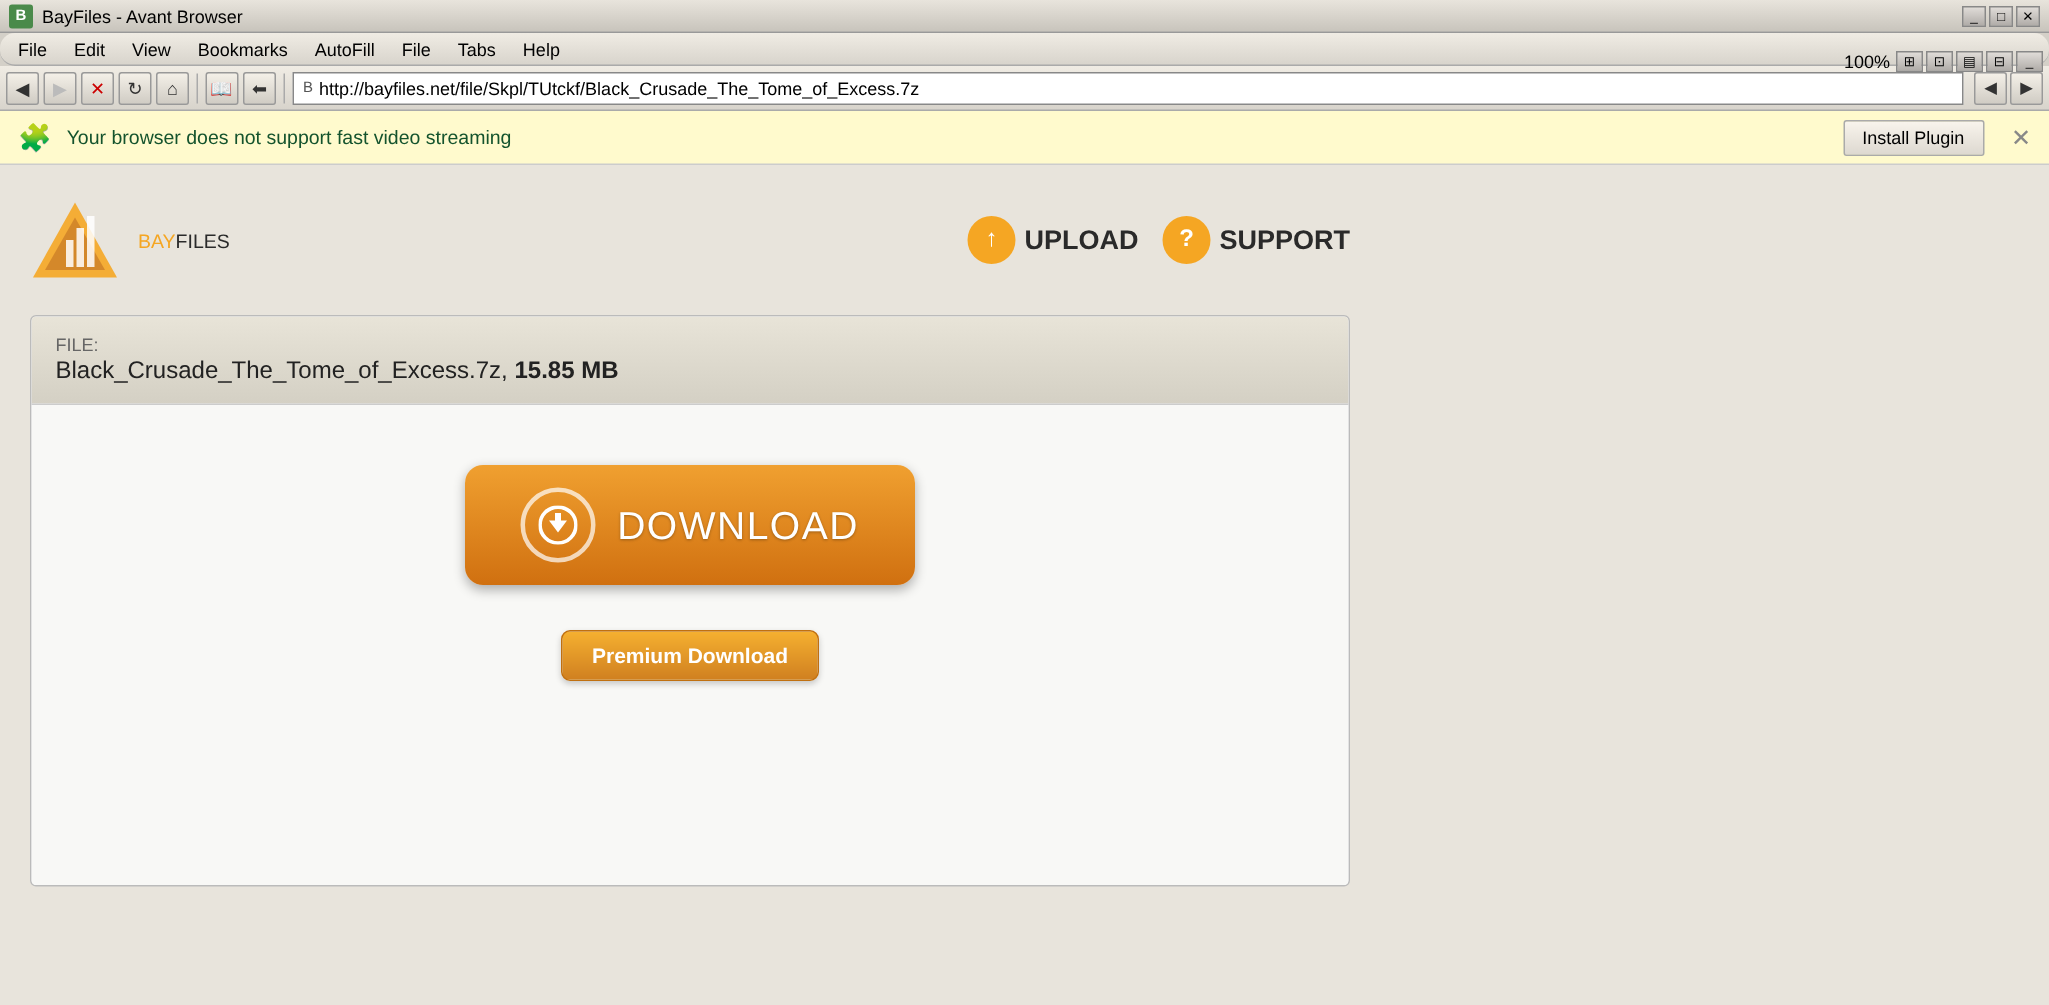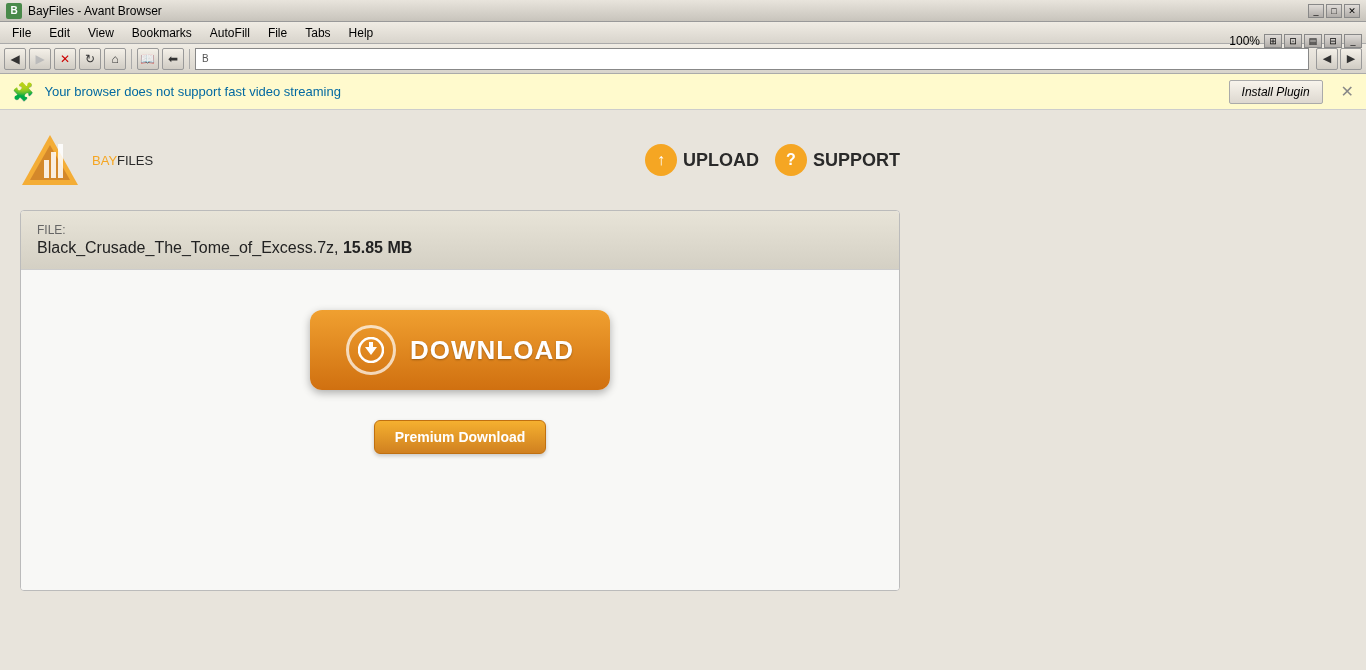--- a/index.html
+++ b/index.html
@@ -41,20 +41,21 @@
 
     
     .menu-bar {
       background: linear-gradient(to bottom, #f0ece4, #d8d4cc);
       height: 22px;
       display: flex;
       align-items: center;
       padding: 0 4px;
       border-bottom: 1px solid #aaa;
       gap: 2px;
+      border-radius: 10px;
     }
     .menu-item {
       padding: 2px 8px;
       font-size: 12px;
       color: #000;
       cursor: pointer;
     }
     .menu-zoom { margin-left: auto; font-size: 12px; display: flex; align-items: center; gap: 4px; margin-top: 16px; }
 
     
@@ -105,29 +106,28 @@
       height: 36px;
       display: flex;
       align-items: center;
       padding: 0 12px;
       gap: 10px;
     }
     .notif-icon {
       color: #3a7a3a;
       font-size: 18px;
     }
-    .notif-text { font-size: 13px; color: #0369a1; flex: 1; }
+    .notif-text { font-size: 13px; color: #14532d; flex: 1; }
     .notif-btn {
       padding: 4px 12px;
       border: 1px solid #aaa;
       background: linear-gradient(to bottom, #f8f4ec, #ddd8d0);
       font-size: 12px;
       cursor: pointer;
       border-radius: 2px;
-      font-style: italic;
     }
     .notif-close {
       font-size: 16px;
       color: #888;
       cursor: pointer;
       margin-left: 8px;
     }
 
     
     .main-content {
@@ -231,21 +231,21 @@
     .download-circle {
       width: 50px; height: 50px;
       border: 3px solid rgba(255,255,255,0.7);
       border-radius: 50%;
       display: flex; align-items: center; justify-content: center;
       color: white;
       font-size: 24px;
     }
     .download-btn-text {
       font-size: 26px;
-      font-weight: 700;
+      font-weight: 400;
       color: white;
       letter-spacing: 1px;
       text-shadow: 0 1px 2px rgba(0,0,0,0.3);
     }
 
     
     .premium-btn {
       padding: 8px 20px;
       background: linear-gradient(to bottom, #f5b030, #d08020);
       border: 1px solid #c07010;
@@ -297,20 +297,21 @@
   <div class="nav-btn" style="color:#bbb;">▶</div>
   <div class="nav-btn" style="color:#c00;">✕</div>
   <div class="nav-btn">↻</div>
   <div class="nav-btn">⌂</div>
   <div class="nav-separator"></div>
   <div class="nav-btn">📖</div>
   <div class="nav-btn">⬅</div>
   <div class="nav-separator"></div>
   <div class="address-bar">
     <span class="address-favicon">B</span>
+    <span class="address-text">http://bayfiles.net/file/Skpl/TUtckf/Black_Crusade_The_Tome_of_Excess.7z</span>
   </div>
   <div class="nav-right-btns">
     <div class="nav-right-btn">◀</div>
     <div class="nav-right-btn">▶</div>
   </div>
 </div>
 
 <div class="notification-bar">
   <span class="notif-icon">🧩</span>
   <span class="notif-text">Your browser does not support fast video streaming</span>

